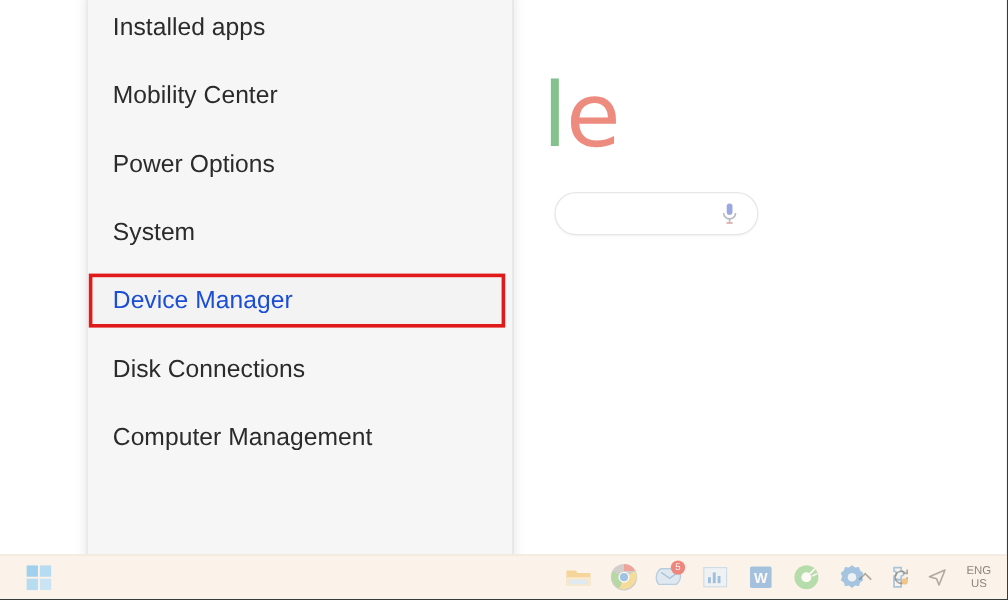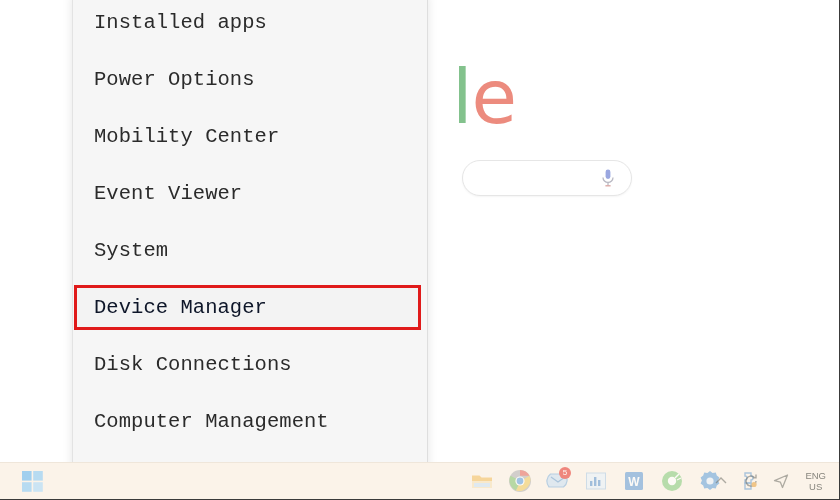--- a/index.html
+++ b/index.html
@@ -88,29 +88,29 @@
   .menu-item {
     position: relative;
     height: 57px;
     display: flex;
     align-items: center;
     padding-left: 21px;
     cursor: default;
   }
 
   .menu-item-label {
-    font-family: Liberation Mono, monospace;
+    font-family: Liberation Sans, sans-serif;
     font-size: 20.5px;
     font-weight: 400;
     color: #2b2b2b;
     letter-spacing: 0.05px;
     white-space: nowrap;
   }
 
-  .menu-item.highlighted .menu-item-label { color: #0f172a; }
+  .menu-item.highlighted .menu-item-label { color: #1d4ed8; }
 
   
   .highlight-box {
     position: absolute;
     left: 1px;
     top: 6px;
     width: 347px;
     height: 45px;
     border: 3px solid #e01a1a;
     background: rgba(0,0,0,0.012);
@@ -220,30 +220,27 @@
   </div>
 
   <div class="context-menu">
     <div class="menu-list">
 
       <div class="menu-item">
         <span class="menu-item-label">Installed apps</span>
       </div>
 
       <div class="menu-item">
+        <span class="menu-item-label">Mobility Center</span>
+      </div>
+
+      <div class="menu-item">
         <span class="menu-item-label">Power Options</span>
       </div>
 
-      <div class="menu-item">
-        <span class="menu-item-label">Mobility Center</span>
-      </div>
-
-      <div class="menu-item">
-        <span class="menu-item-label">Event Viewer</span>
-      </div>
 
       <div class="menu-item">
         <span class="menu-item-label">System</span>
       </div>
 
       <div class="menu-item highlighted">
         <span class="menu-item-label">Device Manager</span>
         <span class="highlight-box"></span>
       </div>
 

